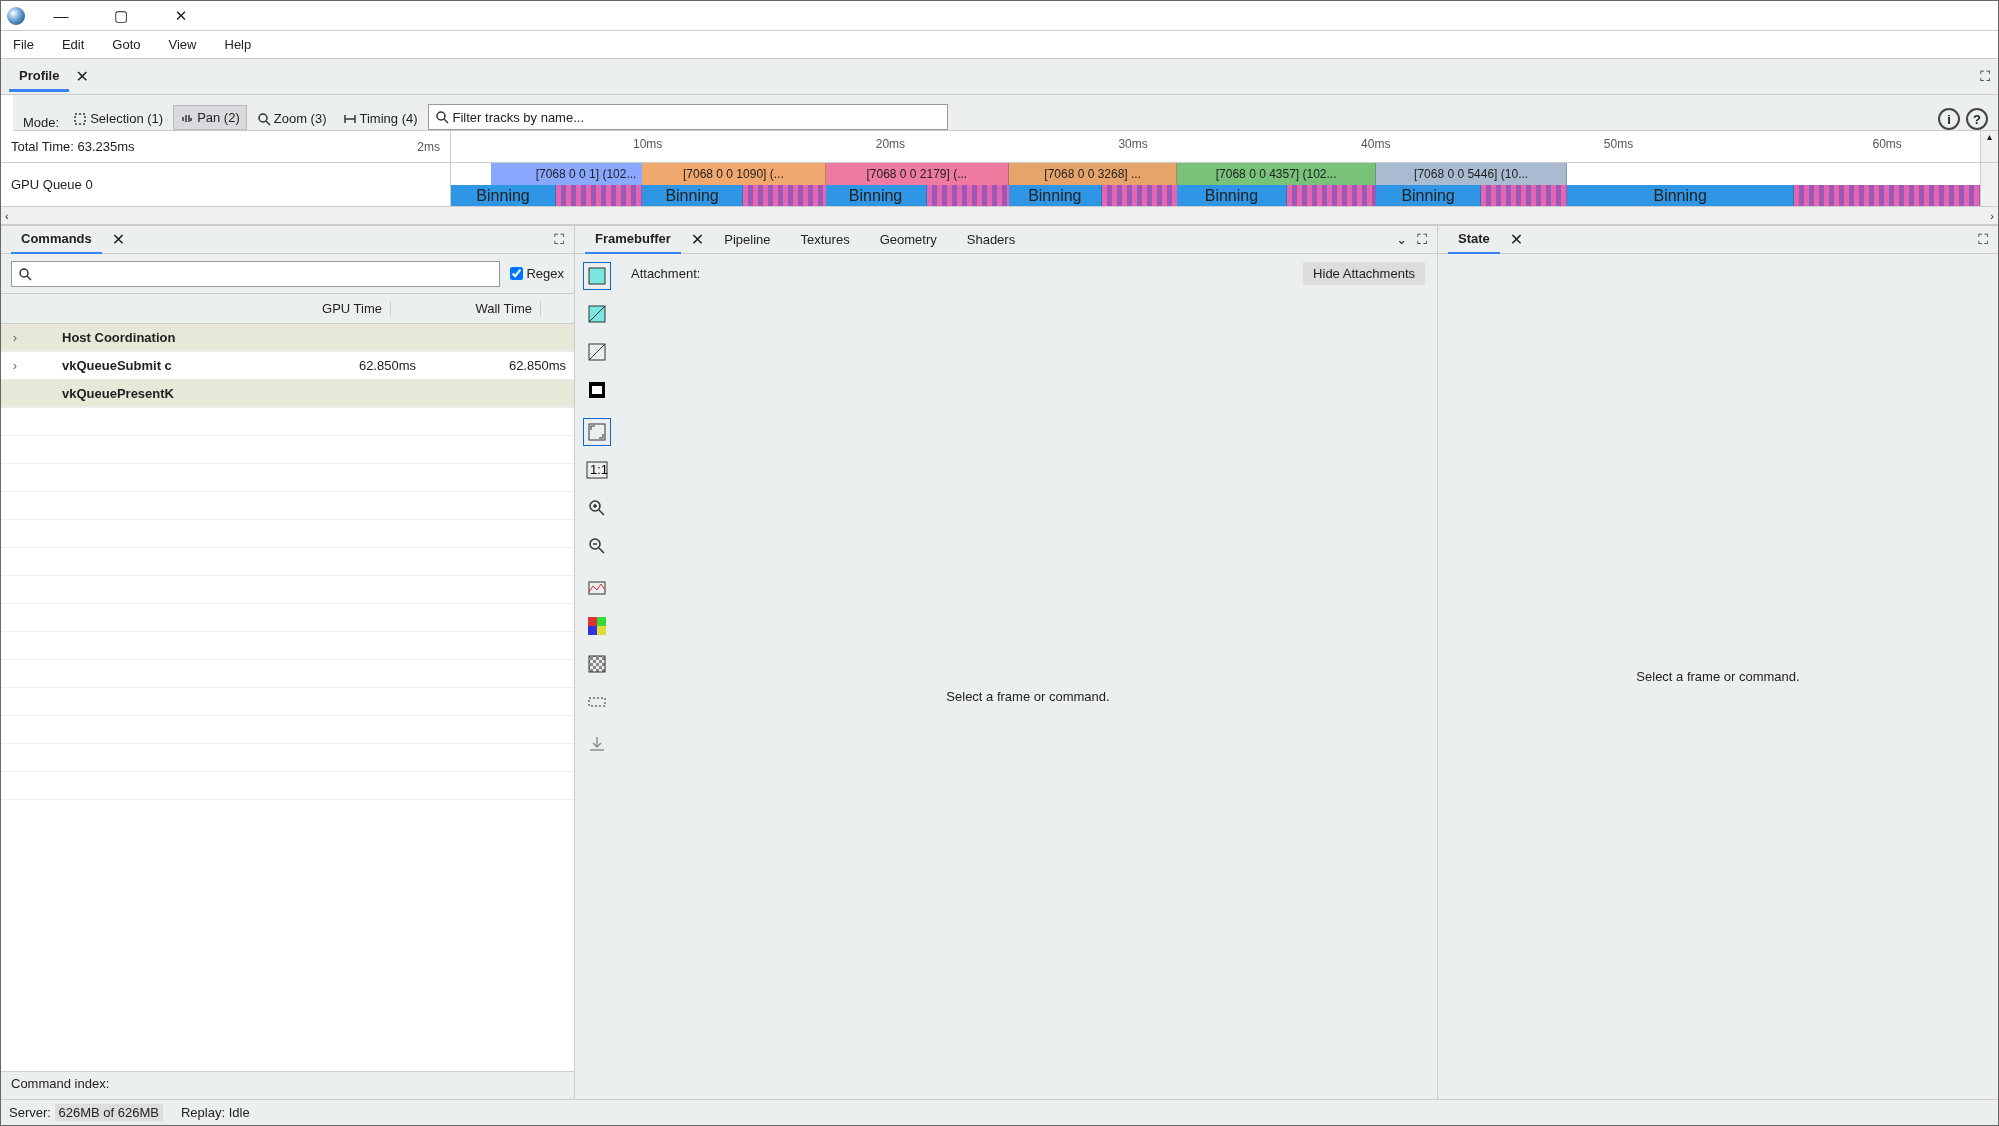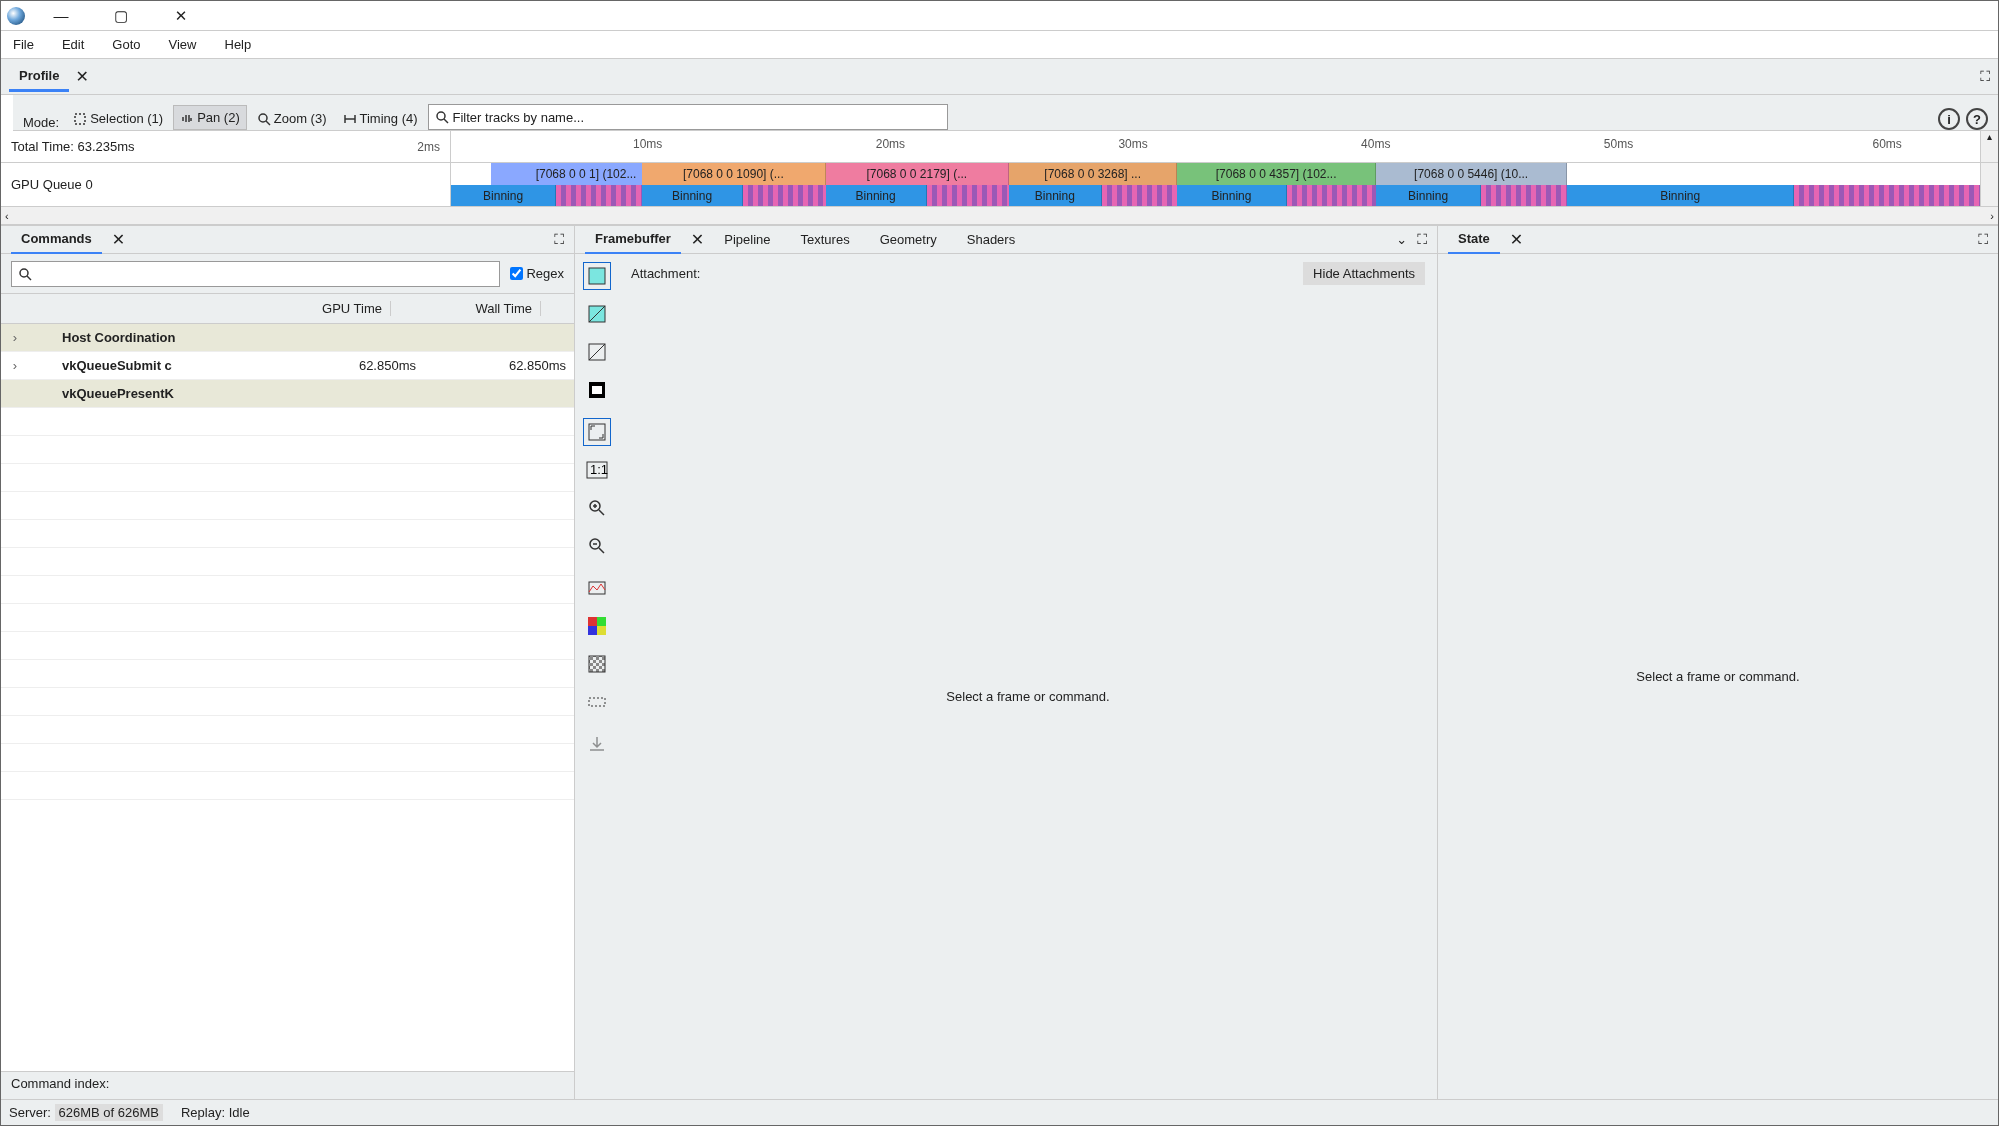--- a/index.html
+++ b/index.html
@@ -28,21 +28,21 @@
 .timeline-header .label-col{width:450px;padding:6px 10px;border-right:1px solid #ccc;display:flex;align-items:center;}
 .timeline-header .label-col .ticktxt{margin-left:auto;color:#555;font-size:12px;}
 .timeline-header .scale{flex:1;position:relative;}
 .timeline-header .scale .tick{position:absolute;top:6px;font-size:12px;color:#555;}
 .timeline-header .vsb{width:18px;background:#f0f0f0;border-left:1px solid #ccc;display:flex;align-items:flex-start;justify-content:center;}
 .timeline-row{height:44px;display:flex;border-bottom:1px solid #ccc;}
 .timeline-row .label-col{width:450px;padding:6px 10px;border-right:1px solid #ccc;display:flex;align-items:center;}
 .timeline-row .track{flex:1;position:relative;overflow:hidden;}
 .timeline-row .vsb{width:18px;background:#f0f0f0;border-left:1px solid #ccc;}
 .cmdblock{position:absolute;top:0;height:22px;display:flex;align-items:center;justify-content:center;font-size:12px;color:#222;white-space:nowrap;overflow:hidden;border-right:1px solid rgba(0,0,0,0.2);}
-.binblock{position:absolute;top:22px;height:22px;display:flex;align-items:center;justify-content:center;font-size:12px;color:#222;white-space:nowrap;overflow:hidden;background:#2f95e5;border-right:1px solid rgba(0,0,0,0.2);}
+.binblock{position:absolute;top:22px;height:22px;display:flex;align-items:center;justify-content:center;font-size:16px;color:#222;white-space:nowrap;overflow:hidden;background:#2f95e5;border-right:1px solid rgba(0,0,0,0.2);}
 .binafter{position:absolute;top:22px;height:22px;background:repeating-linear-gradient(90deg,#e665b3 0 5px,#9b59b6 5px 10px);}
 .hscroll{height:18px;background:#f0f0f0;border-bottom:1px solid #ccc;display:flex;align-items:center;padding:0 4px;}
 .hscroll .arrow{font-size:11px;}
 .hscroll .gutter{flex:1;}
 .panels{flex:1;display:flex;min-height:0;}
 .panel{display:flex;flex-direction:column;min-height:0;}
 .panel-head{height:28px;background:#eceff0;border-bottom:1px solid #ccc;display:flex;align-items:center;padding:0 10px;gap:10px;}
 .panel-head .ptab{padding:6px 10px;display:flex;align-items:center;gap:6px;}
 .panel-head .ptab.active{font-weight:600;border-bottom:3px solid #3b82f6;}
 .panel-head .close{font-size:16px;}

